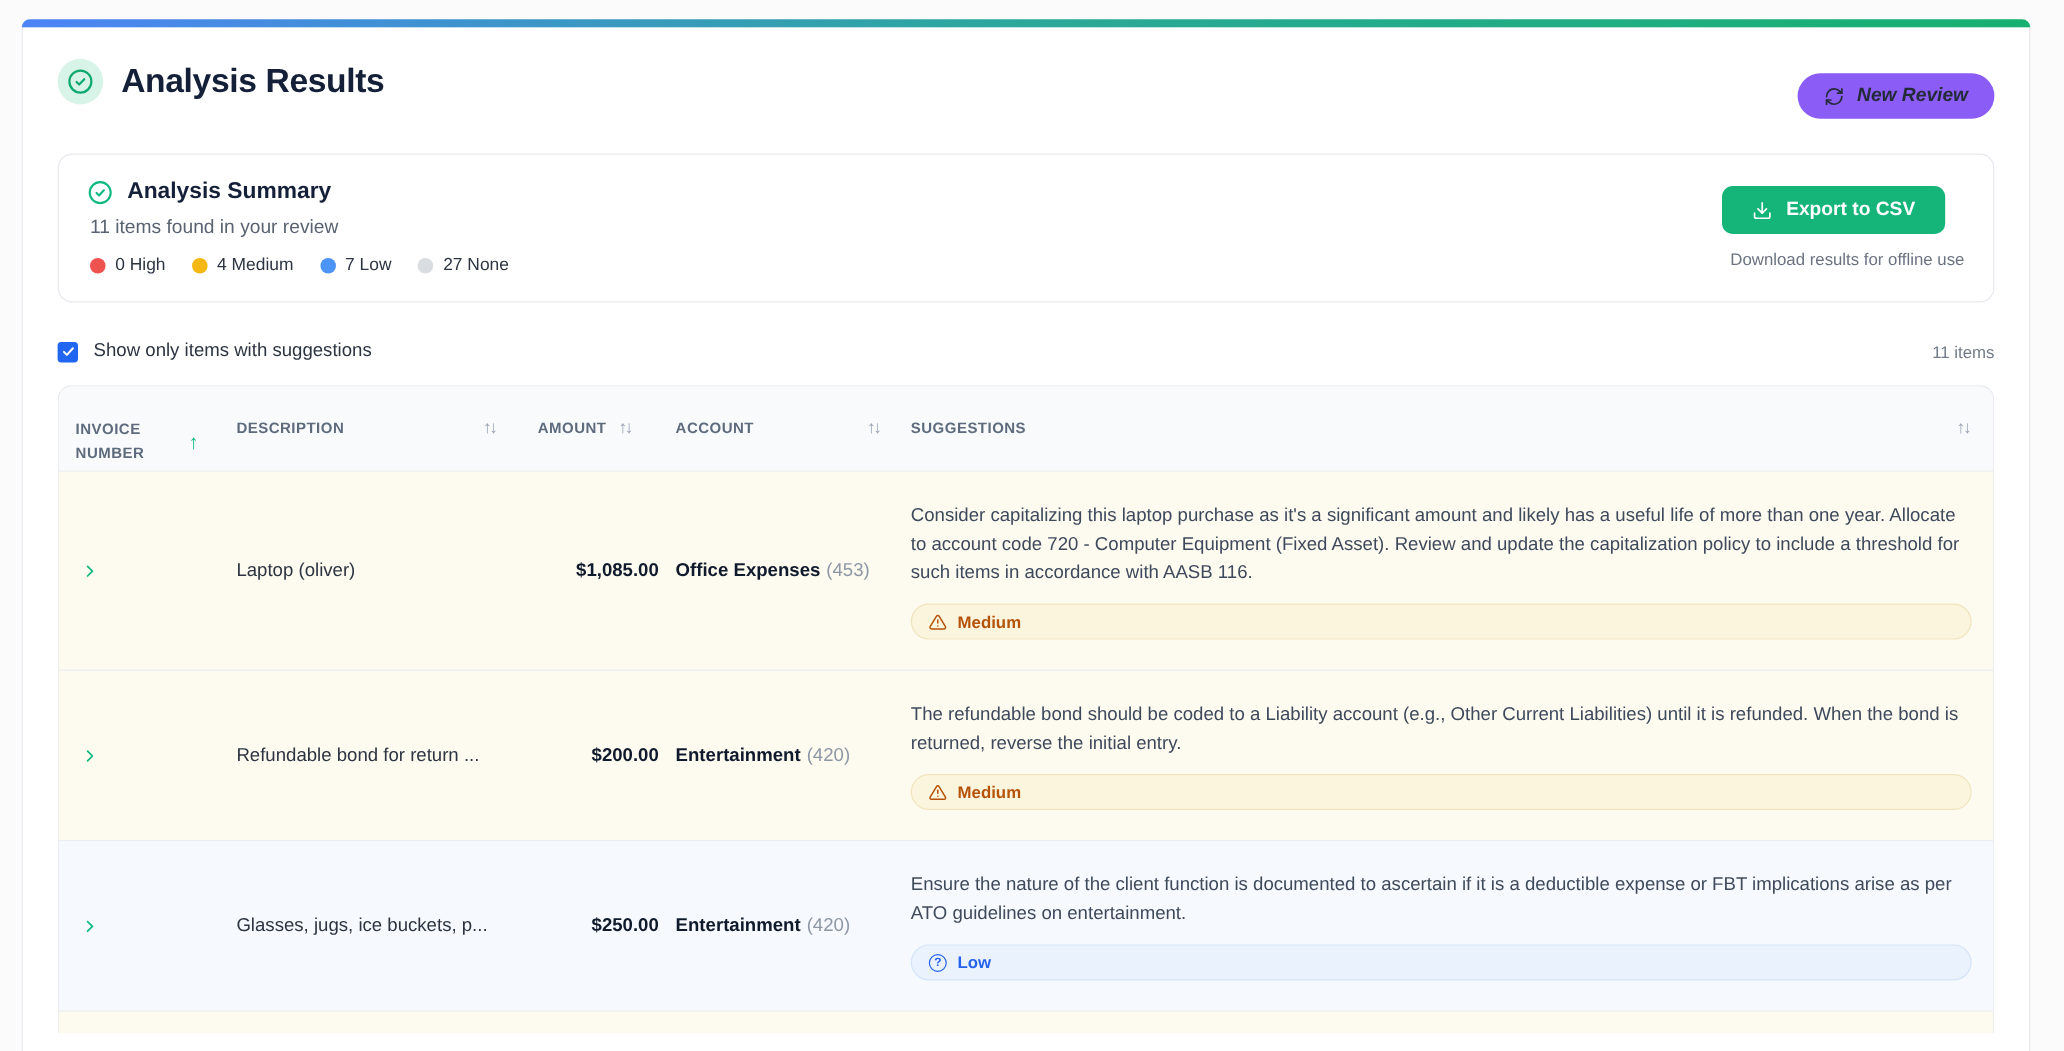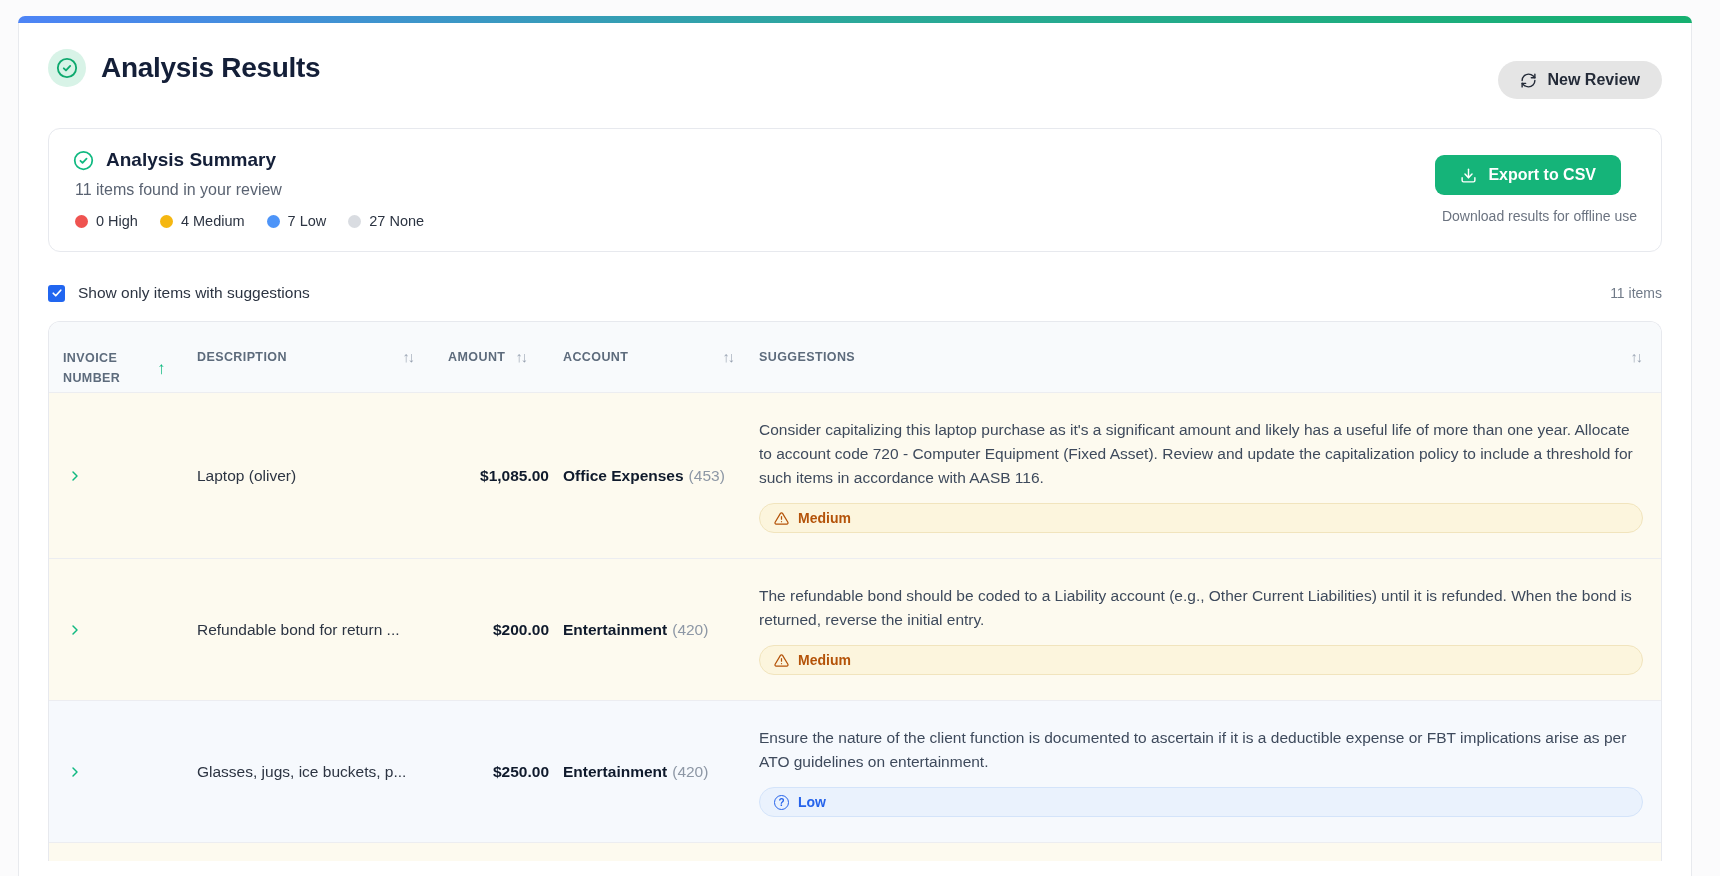--- a/index.html
+++ b/index.html
@@ -22,22 +22,22 @@
     padding:0 29px;
   }
   
   .header { display:flex; justify-content:space-between; align-items:flex-start; padding-top:26px; }
   .title-row { display:flex; align-items:center; gap:15px; }
   .big-badge { width:38px; height:38px; border-radius:50%; background:#d8f3e7;
     display:flex; align-items:center; justify-content:center; flex:0 0 auto; }
   h1.page-title { margin:0; font-size:28px; font-weight:700; color:#141f38; letter-spacing:-0.3px; }
   .subtitle { margin:9px 0 0 1px; font-size:16px; color:#5a6372; }
   .new-review { margin-top:12px; display:flex; align-items:center; gap:11px;
-    background:#e5e5e5; border:none; border-radius:20px; padding:10px 22px;
-    font-size:16px; font-weight:600; color:#242b38; cursor:pointer; font-family:inherit; }
+    background:#8b5cf6; border:none; border-radius:20px; padding:10px 22px;
+    font-size:16px; font-weight:600; color:#242b38; cursor:pointer; font-family:inherit;font-style:italic; }
   
   .summary { margin-top:29px; border:1px solid #e7e9ee; border-radius:12px;
     display:flex; justify-content:space-between; align-items:flex-start; padding:20px 24px 22px; }
   .sum-title-row { display:flex; align-items:center; gap:12px; }
   h2.sum-title { margin:0; font-size:19px; font-weight:700; color:#141f38; }
   .sum-sub { margin:10px 0 0 2px; font-size:16px; color:#5a6372; }
   .sev-row { display:flex; align-items:center; gap:22px; margin-top:14px; margin-left:2px; }
   .sev-item { display:flex; align-items:center; gap:8px; font-size:14.5px; color:#2c3442;justify-content:center; }
   .dot { width:13px; height:13px; border-radius:50%; display:inline-block; }
   .sum-right { display:flex; flex-direction:column; align-items:flex-end; padding-top:6px; }

